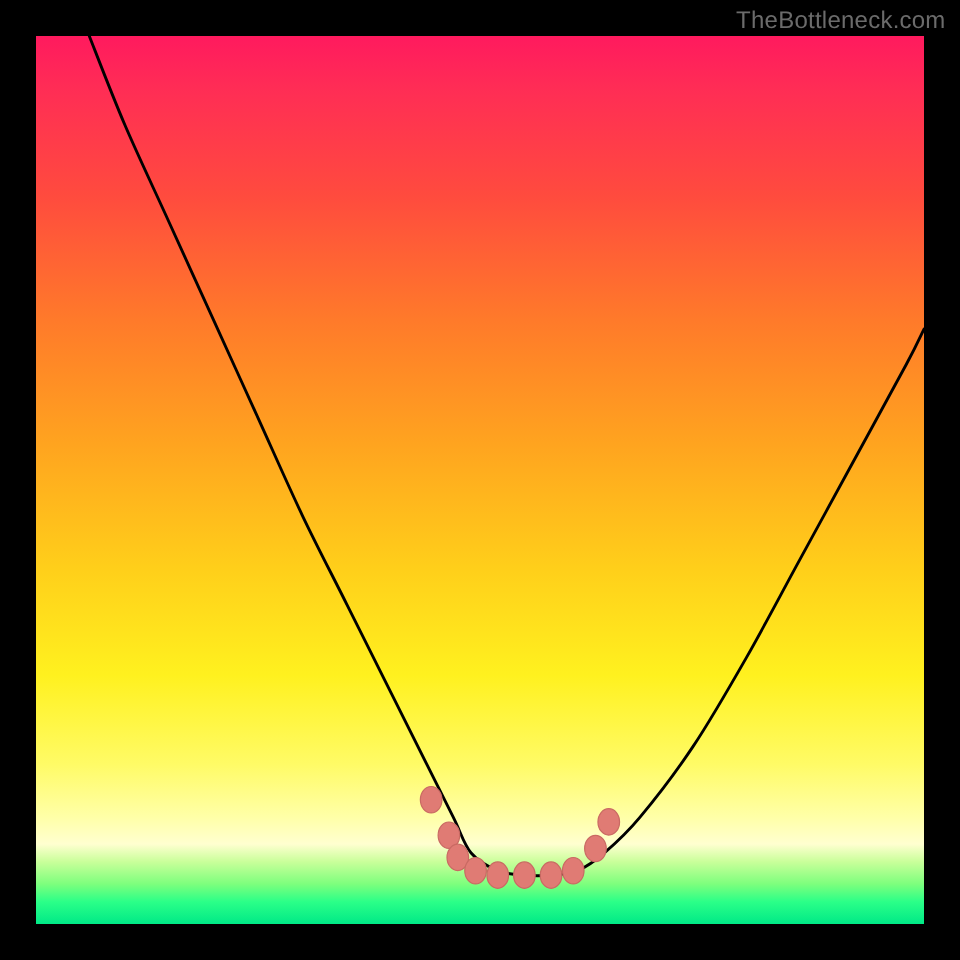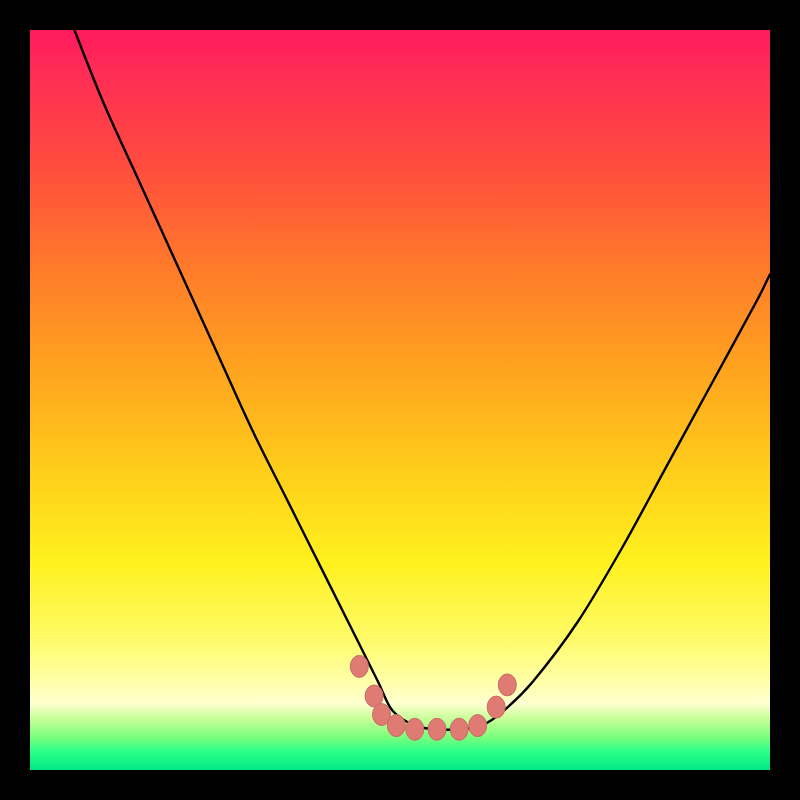--- a/index.html
+++ b/index.html
@@ -60,20 +60,21 @@
     width: 740px;
     height: 740px;
     overflow: visible;
   }
 </style>
 </head>
 <body>
 
 <div class="frame">
 
+  <div class="watermark">TheBottleneck.com</div>
 
   <div class="plot-area">
     <svg class="curve" viewBox="0 0 740 740" preserveAspectRatio="none">
       <path id="curve-path" fill="none" stroke-width="2.4" stroke-linecap="round" stroke="#000000" d="M 44.4 0.0 C 49.3 12.3, 62.9 48.1, 74.0 74.0 C 85.1 99.9, 98.7 128.3, 111.0 155.4 C 123.3 182.5, 135.7 209.7, 148.0 236.8 C 160.3 263.9, 172.7 291.1, 185.0 318.2 C 197.3 345.3, 209.7 373.7, 222.0 399.6 C 234.3 425.5, 246.7 448.9, 259.0 473.6 C 271.3 498.3, 284.9 525.4, 296.0 547.6 C 307.1 569.8, 317.0 589.5, 325.6 606.8 C 334.2 624.1, 341.6 638.9, 347.8 651.2 C 354.0 663.5, 356.4 673.4, 362.6 680.8 C 368.8 688.2, 377.4 692.5, 384.8 695.6 C 392.2 698.7, 399.6 698.7, 407.0 699.3 C 414.4 699.9, 421.8 699.9, 429.2 699.3 C 436.6 698.7, 444.0 698.7, 451.4 695.6 C 458.8 692.5, 465.0 688.2, 473.6 680.8 C 482.2 673.4, 490.9 666.0, 503.2 651.2 C 515.5 636.4, 532.8 614.2, 547.6 592.0 C 562.4 569.8, 577.2 543.9, 592.0 518.0 C 606.8 492.1, 621.6 463.7, 636.4 436.6 C 651.2 409.5, 666.0 382.3, 680.8 355.2 C 695.6 328.1, 715.3 292.3, 725.2 273.8 C 735.1 255.3, 737.5 249.1, 740.0 244.2"></path>
       <g id="markers">
           <ellipse cx="329.3" cy="636.4" rx="9" ry="11" fill="#e07b74" stroke="#c96a63" stroke-width="1"></ellipse>
           <ellipse cx="344.1" cy="666.0" rx="9" ry="11" fill="#e07b74" stroke="#c96a63" stroke-width="1"></ellipse>
           <ellipse cx="351.5" cy="684.5" rx="9" ry="11" fill="#e07b74" stroke="#c96a63" stroke-width="1"></ellipse>
           <ellipse cx="366.3" cy="695.6" rx="9" ry="11" fill="#e07b74" stroke="#c96a63" stroke-width="1"></ellipse>
           <ellipse cx="384.8" cy="699.3" rx="9" ry="11" fill="#e07b74" stroke="#c96a63" stroke-width="1"></ellipse>

